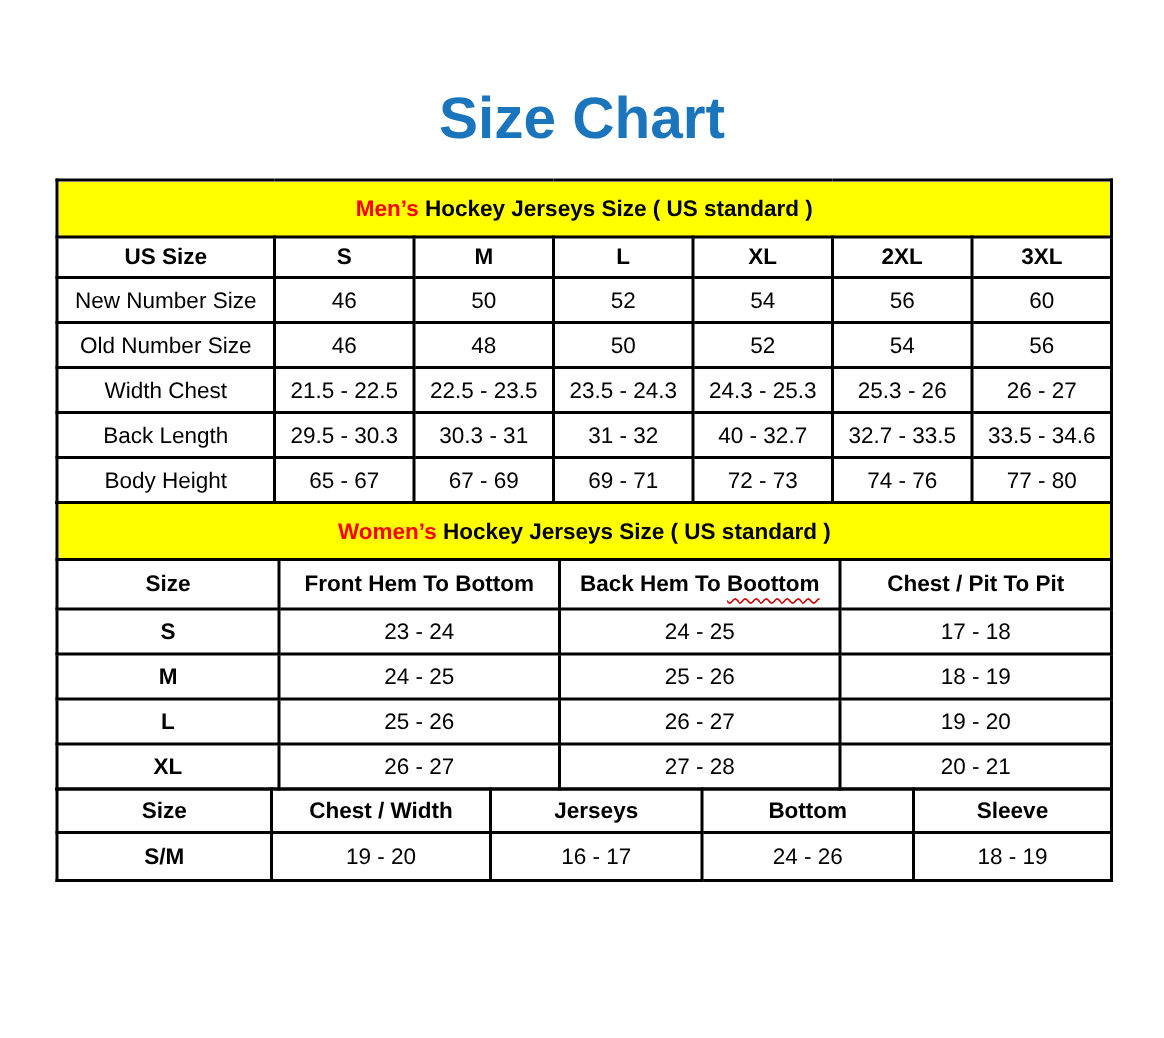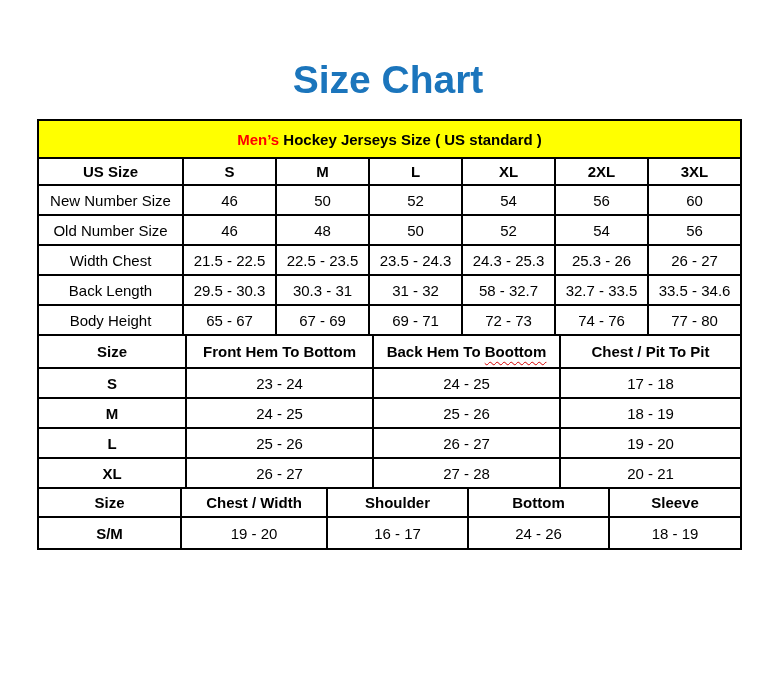--- a/index.html
+++ b/index.html
@@ -117,21 +117,21 @@
       <td>23.5 - 24.3</td>
       <td>24.3 - 25.3</td>
       <td>25.3 - 26</td>
       <td>26 - 27</td>
     </tr>
     <tr class="data">
       <td class="rowlabel">Back Length</td>
       <td>29.5 - 30.3</td>
       <td>30.3 - 31</td>
       <td>31 - 32</td>
-      <td>58 - 32.7</td>
+      <td>40 - 32.7</td>
       <td>32.7 - 33.5</td>
       <td>33.5 - 34.6</td>
     </tr>
     <tr class="data">
       <td class="rowlabel">Body Height</td>
       <td>65 - 67</td>
       <td>67 - 69</td>
       <td>69 - 71</td>
       <td>72 - 73</td>
       <td>74 - 76</td>
@@ -141,20 +141,25 @@
     </table>
 
   <table class="tbl womens">
     <colgroup>
       <col style="width:148px">
         <col style="width:187px">
         <col style="width:187px">
         <col style="width:181px">
     </colgroup>
     <tbody>
+        <tr>
+      <td class="band-cell" colspan="4">
+        <span class="band-red">Women’s</span><span> Hockey Jerseys Size ( US standard )</span>
+      </td>
+    </tr>
     <tr class="head-row">
       <th>Size</th>
       <th>Front Hem To Bottom</th>
       <th><span>Back Hem To </span><span class="squiggle">Boottom</span></th>
       <th>Chest / Pit To Pit</th>
     </tr>
     <tr class="data">
       <td class="sizelabel">S</td>
       <td>23 - 24</td>
       <td>24 - 25</td>
@@ -186,21 +191,21 @@
       <col style="width:143px">
         <col style="width:146px">
         <col style="width:141px">
         <col style="width:141px">
         <col style="width:132px">
     </colgroup>
     <tbody>
     <tr class="head-row">
       <th>Size</th>
       <th>Chest / Width</th>
-      <th>Shoulder</th>
+      <th>Jerseys</th>
       <th>Bottom</th>
       <th>Sleeve</th>
     </tr>
     <tr class="data">
       <td class="sizelabel">S/M</td>
       <td>19 - 20</td>
       <td>16 - 17</td>
       <td>24 - 26</td>
       <td>18 - 19</td>
     </tr>

